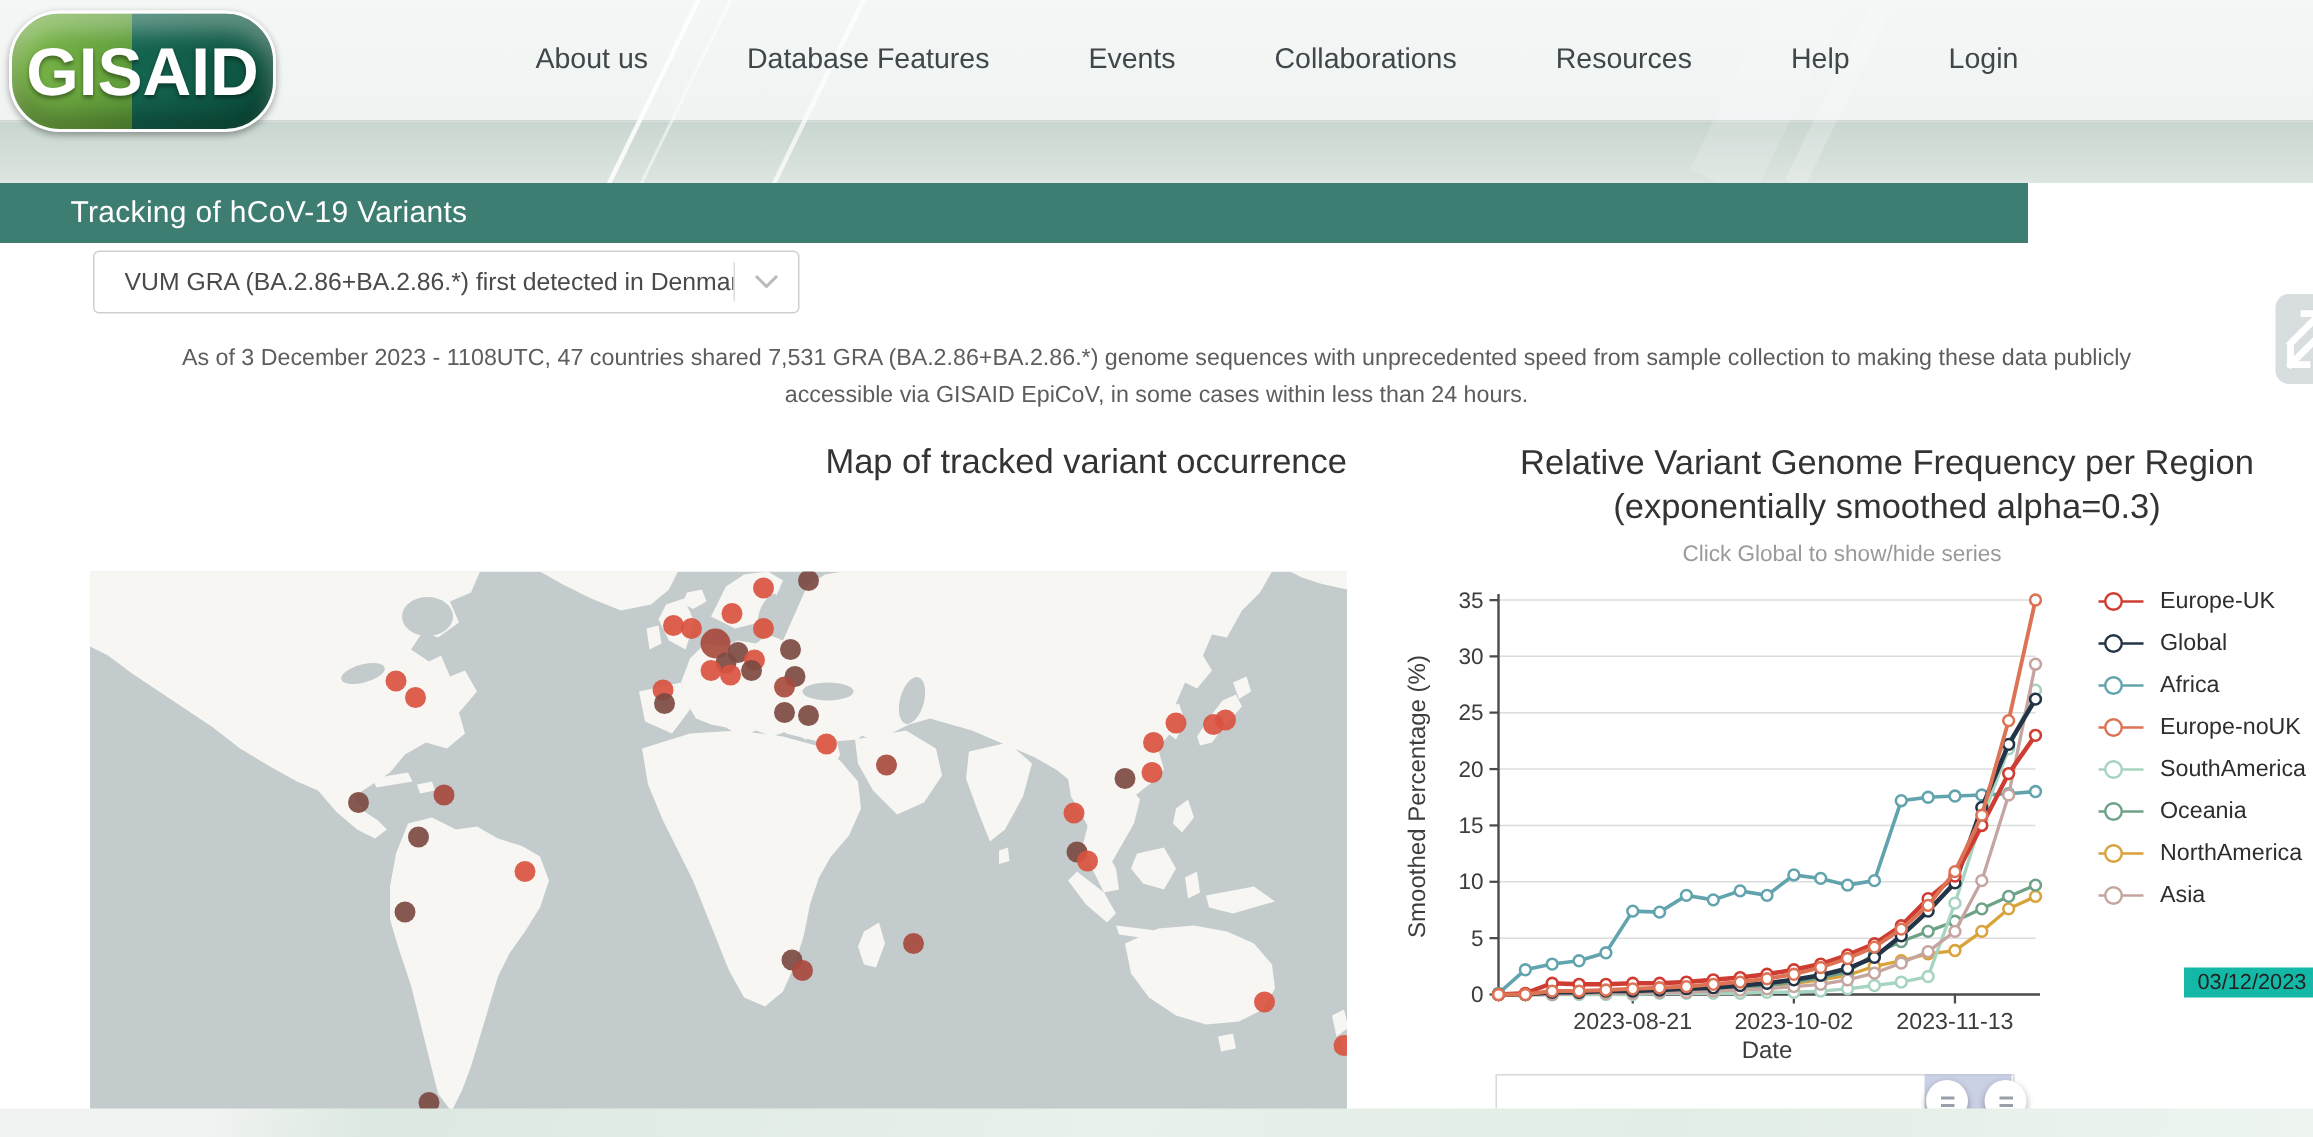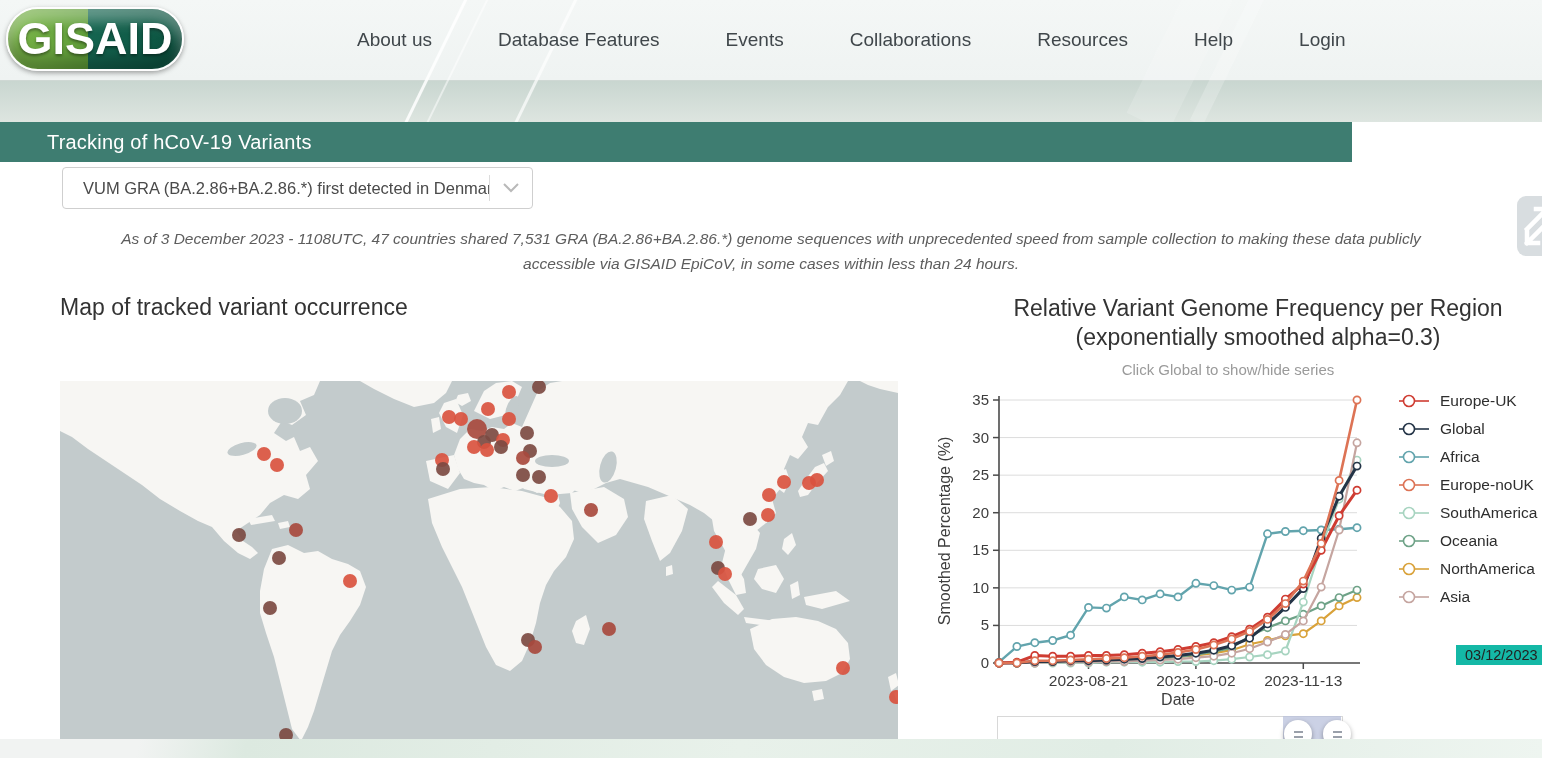--- a/index.html
+++ b/index.html
@@ -13,21 +13,21 @@
   .band { position:absolute; left:0; top:80px; width:1542px; height:42px;
     background:linear-gradient(180deg,#c9d6d0 0%,#dde5e0 100%); border-top:1px solid #cfd8d4; z-index:1; }
   .streak { position:absolute; top:-12px; height:150px; background:rgba(255,255,255,.85);
     transform:rotate(26deg); transform-origin:top center; z-index:2; pointer-events:none; }
   .s1 { left:470px; width:3px; }
   .s2 { left:492px; width:2px; opacity:.6; }
   .s3 { left:580px; width:3px; opacity:.8; }
   .s4 { left:1190px; width:46px; opacity:.18; }
   .s5 { left:1255px; width:14px; opacity:.25; }
 
-  .logo { position:absolute; left:6px; top:7px; width:178px; height:64px; border-radius:34px;
+  .logo { position:absolute; left:6px; top:7px; width:178px; height:81px; border-radius:34px;
     background:linear-gradient(90deg,#7ab648 0%,#5f9d39 46%,#156550 46%,#0b523f 100%);
     display:flex; align-items:center; justify-content:center; z-index:3;
     box-shadow:0 2px 5px rgba(0,0,0,.35), inset 0 12px 14px rgba(255,255,255,.35), inset 0 -12px 16px rgba(0,0,0,.28);
     border:2px solid #fdfdfd; }
   .logo-text { font-size:45px; font-weight:bold; color:#fff; letter-spacing:0;
     text-shadow:0 2px 3px rgba(0,0,0,.4); }
 
   .nav { position:absolute; left:357px; top:0; height:80px; display:flex; align-items:center;
     gap:66px; z-index:3; }
   .nav-item { font-size:19px; color:#40474b; white-space:nowrap; cursor:pointer; }
@@ -43,24 +43,24 @@
   .selector-value { flex:1; padding-left:20px; font-size:16.5px; color:#4a4a4a; white-space:nowrap;
     overflow:hidden; }
   .selector-divider { width:1px; height:26px; background:#dcdcdc; }
   .selector-caret { width:42px; display:flex; align-items:center; justify-content:center; cursor:pointer; }
 
   
   .expand { position:absolute; left:1517px; top:196px; width:52px; height:60px; border-radius:9px;
     background:#d8dde0; z-index:3; display:flex; align-items:center; }
 
   .summary { position:absolute; left:0; top:226px; width:1542px; text-align:center; font-size:15.5px;
-    color:#5d5d5d; line-height:25px; z-index:3;font-style:italic; }
+    color:#5d5d5d; line-height:25px; z-index:3; }
   .summary span { display:block; max-width:1330px; margin:0 auto; }
 
-  .map-title { position:absolute; left:60px; top:294px; width:838px; text-align:left;
+  .map-title { position:absolute; left:60px; top:294px; width:838px; text-align:right;
     font-size:23px; font-weight:400; color:#333; z-index:3; }
   .map-sub { position:absolute; left:64px; top:332px; width:830px; text-align:center;
     font-size:15.5px; color:#555; line-height:21px; z-index:3; }
   .map-wrap { position:absolute; left:60px; top:381px; width:838px; height:377px; z-index:2; }
 
   .chart-title { position:absolute; left:952px; top:294px; width:612px; text-align:center;
     font-size:23px; font-weight:400; color:#333; line-height:29px; z-index:3; }
   .chart-hint { position:absolute; left:922px; top:361px; width:612px; text-align:center;
     font-size:15px; color:#9a9a9a; z-index:3; }
   .chart { position:absolute; left:930px; top:385px; z-index:3; }

